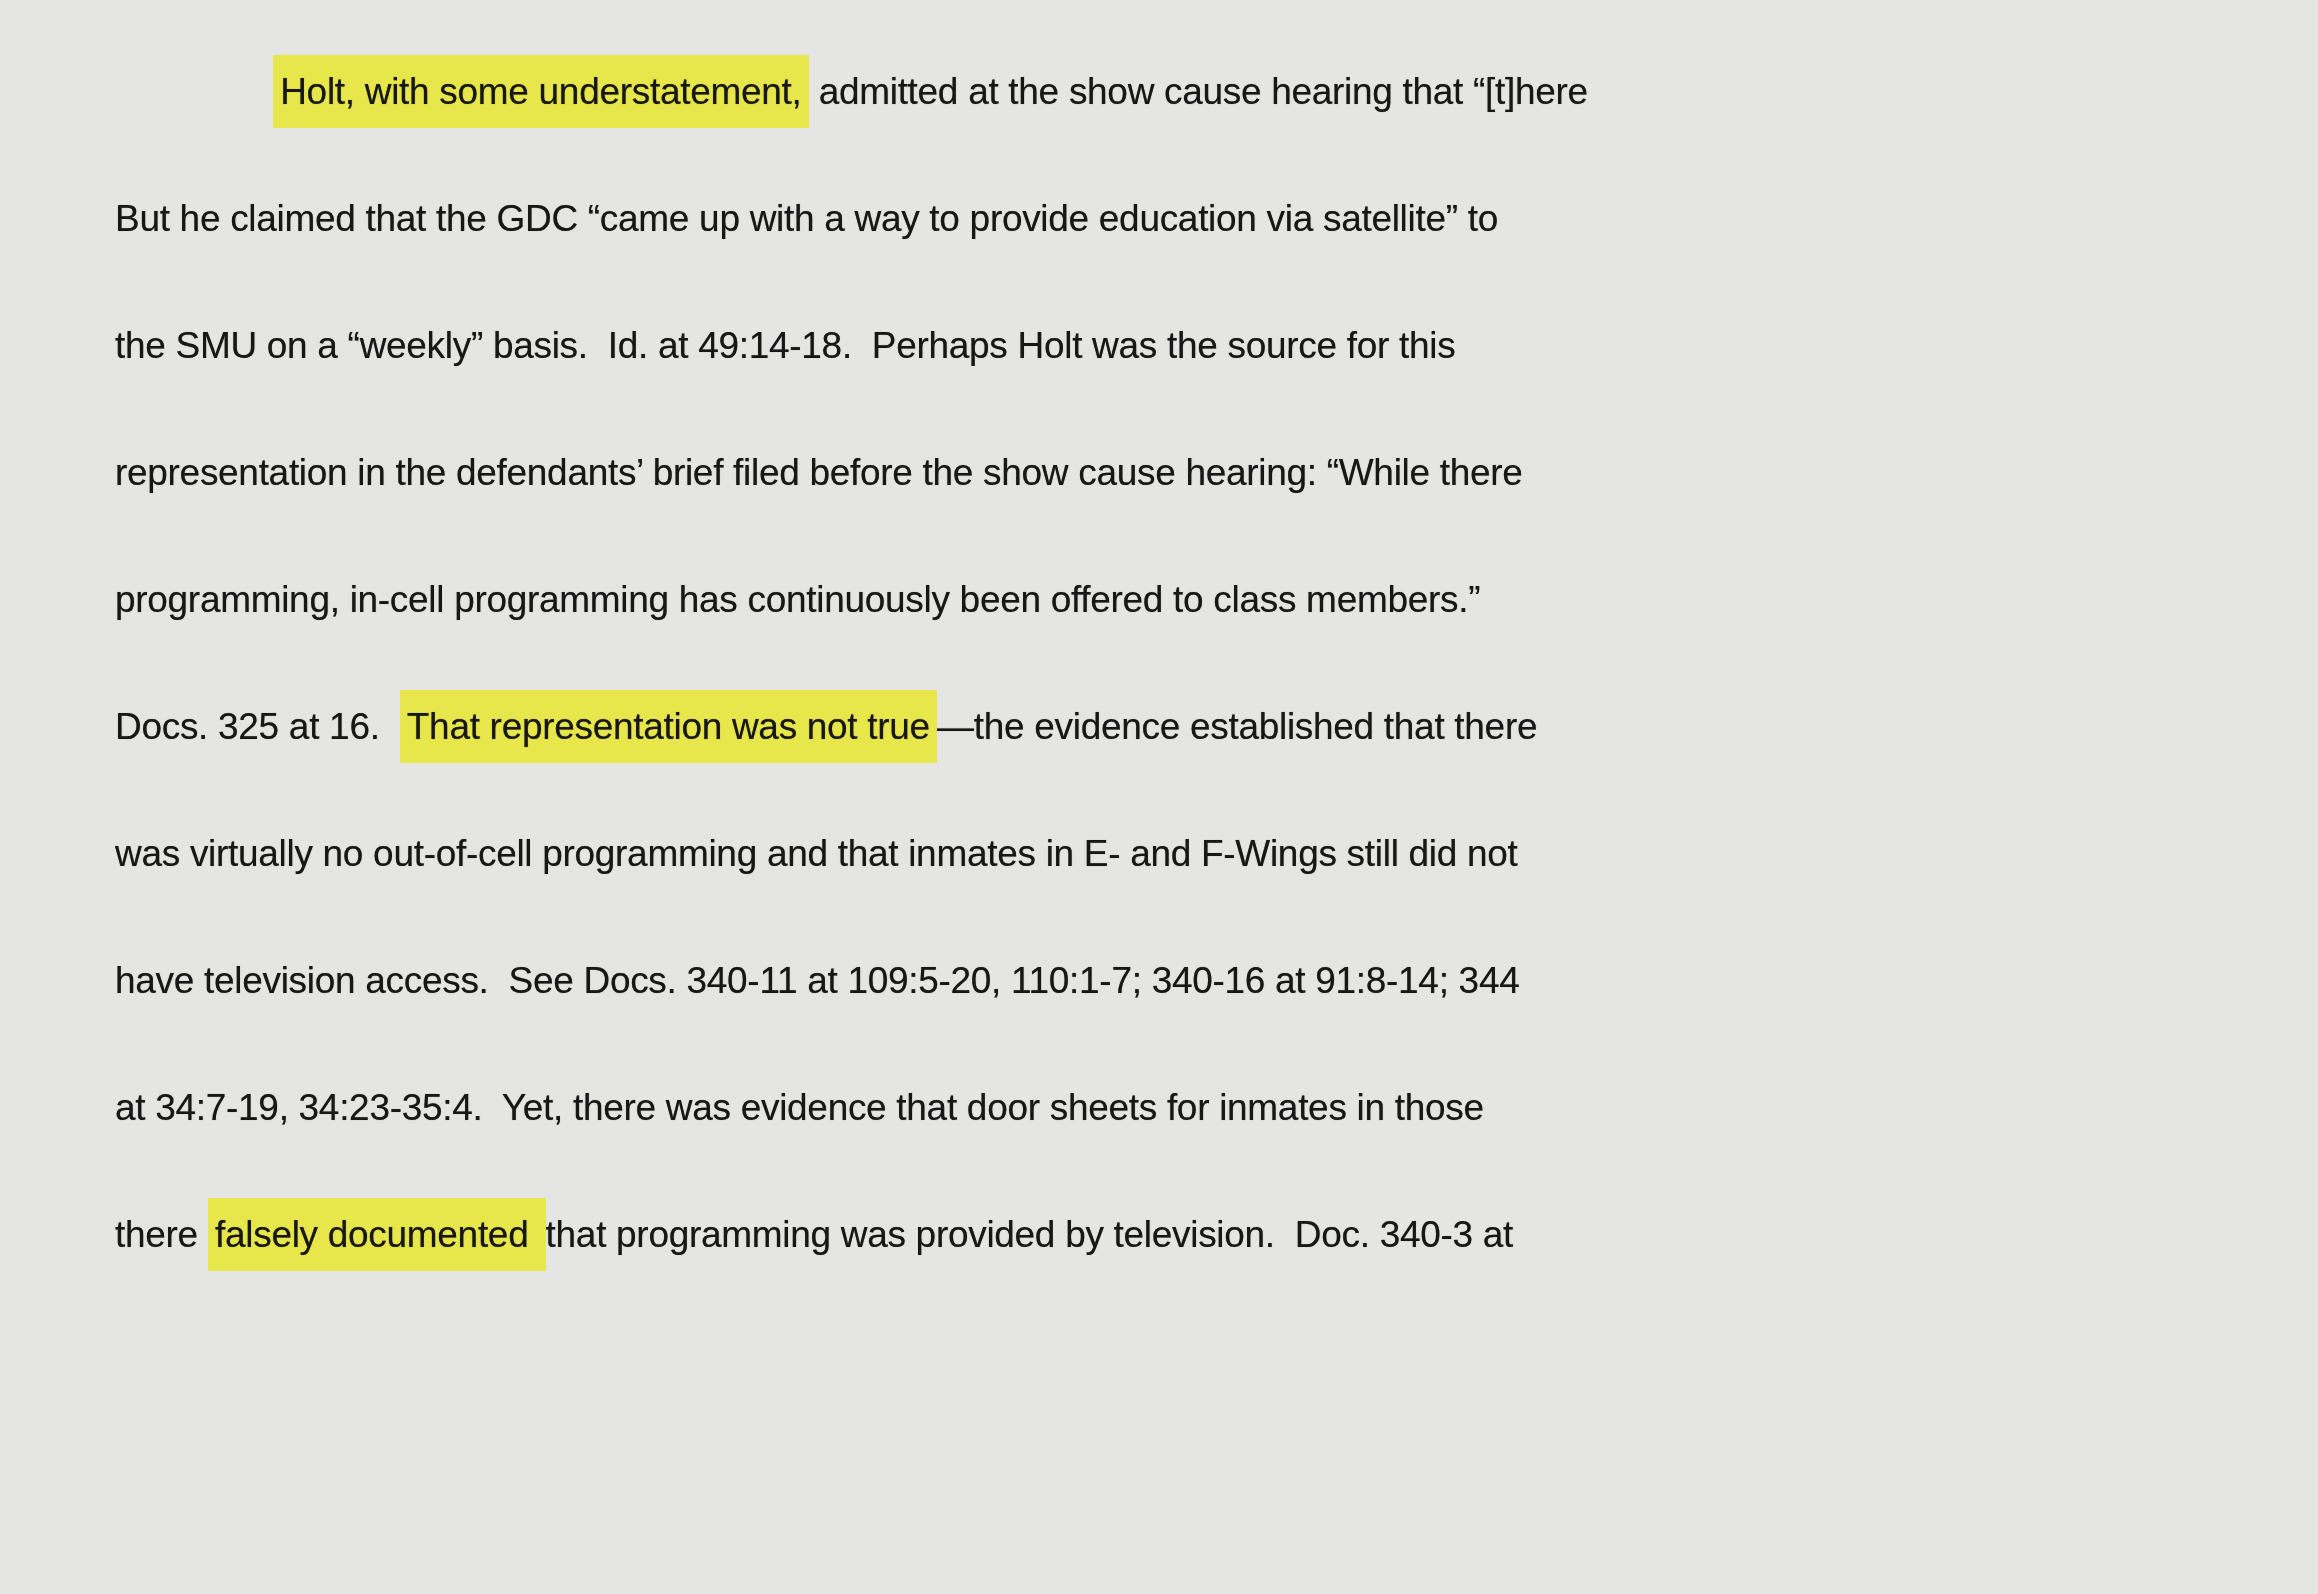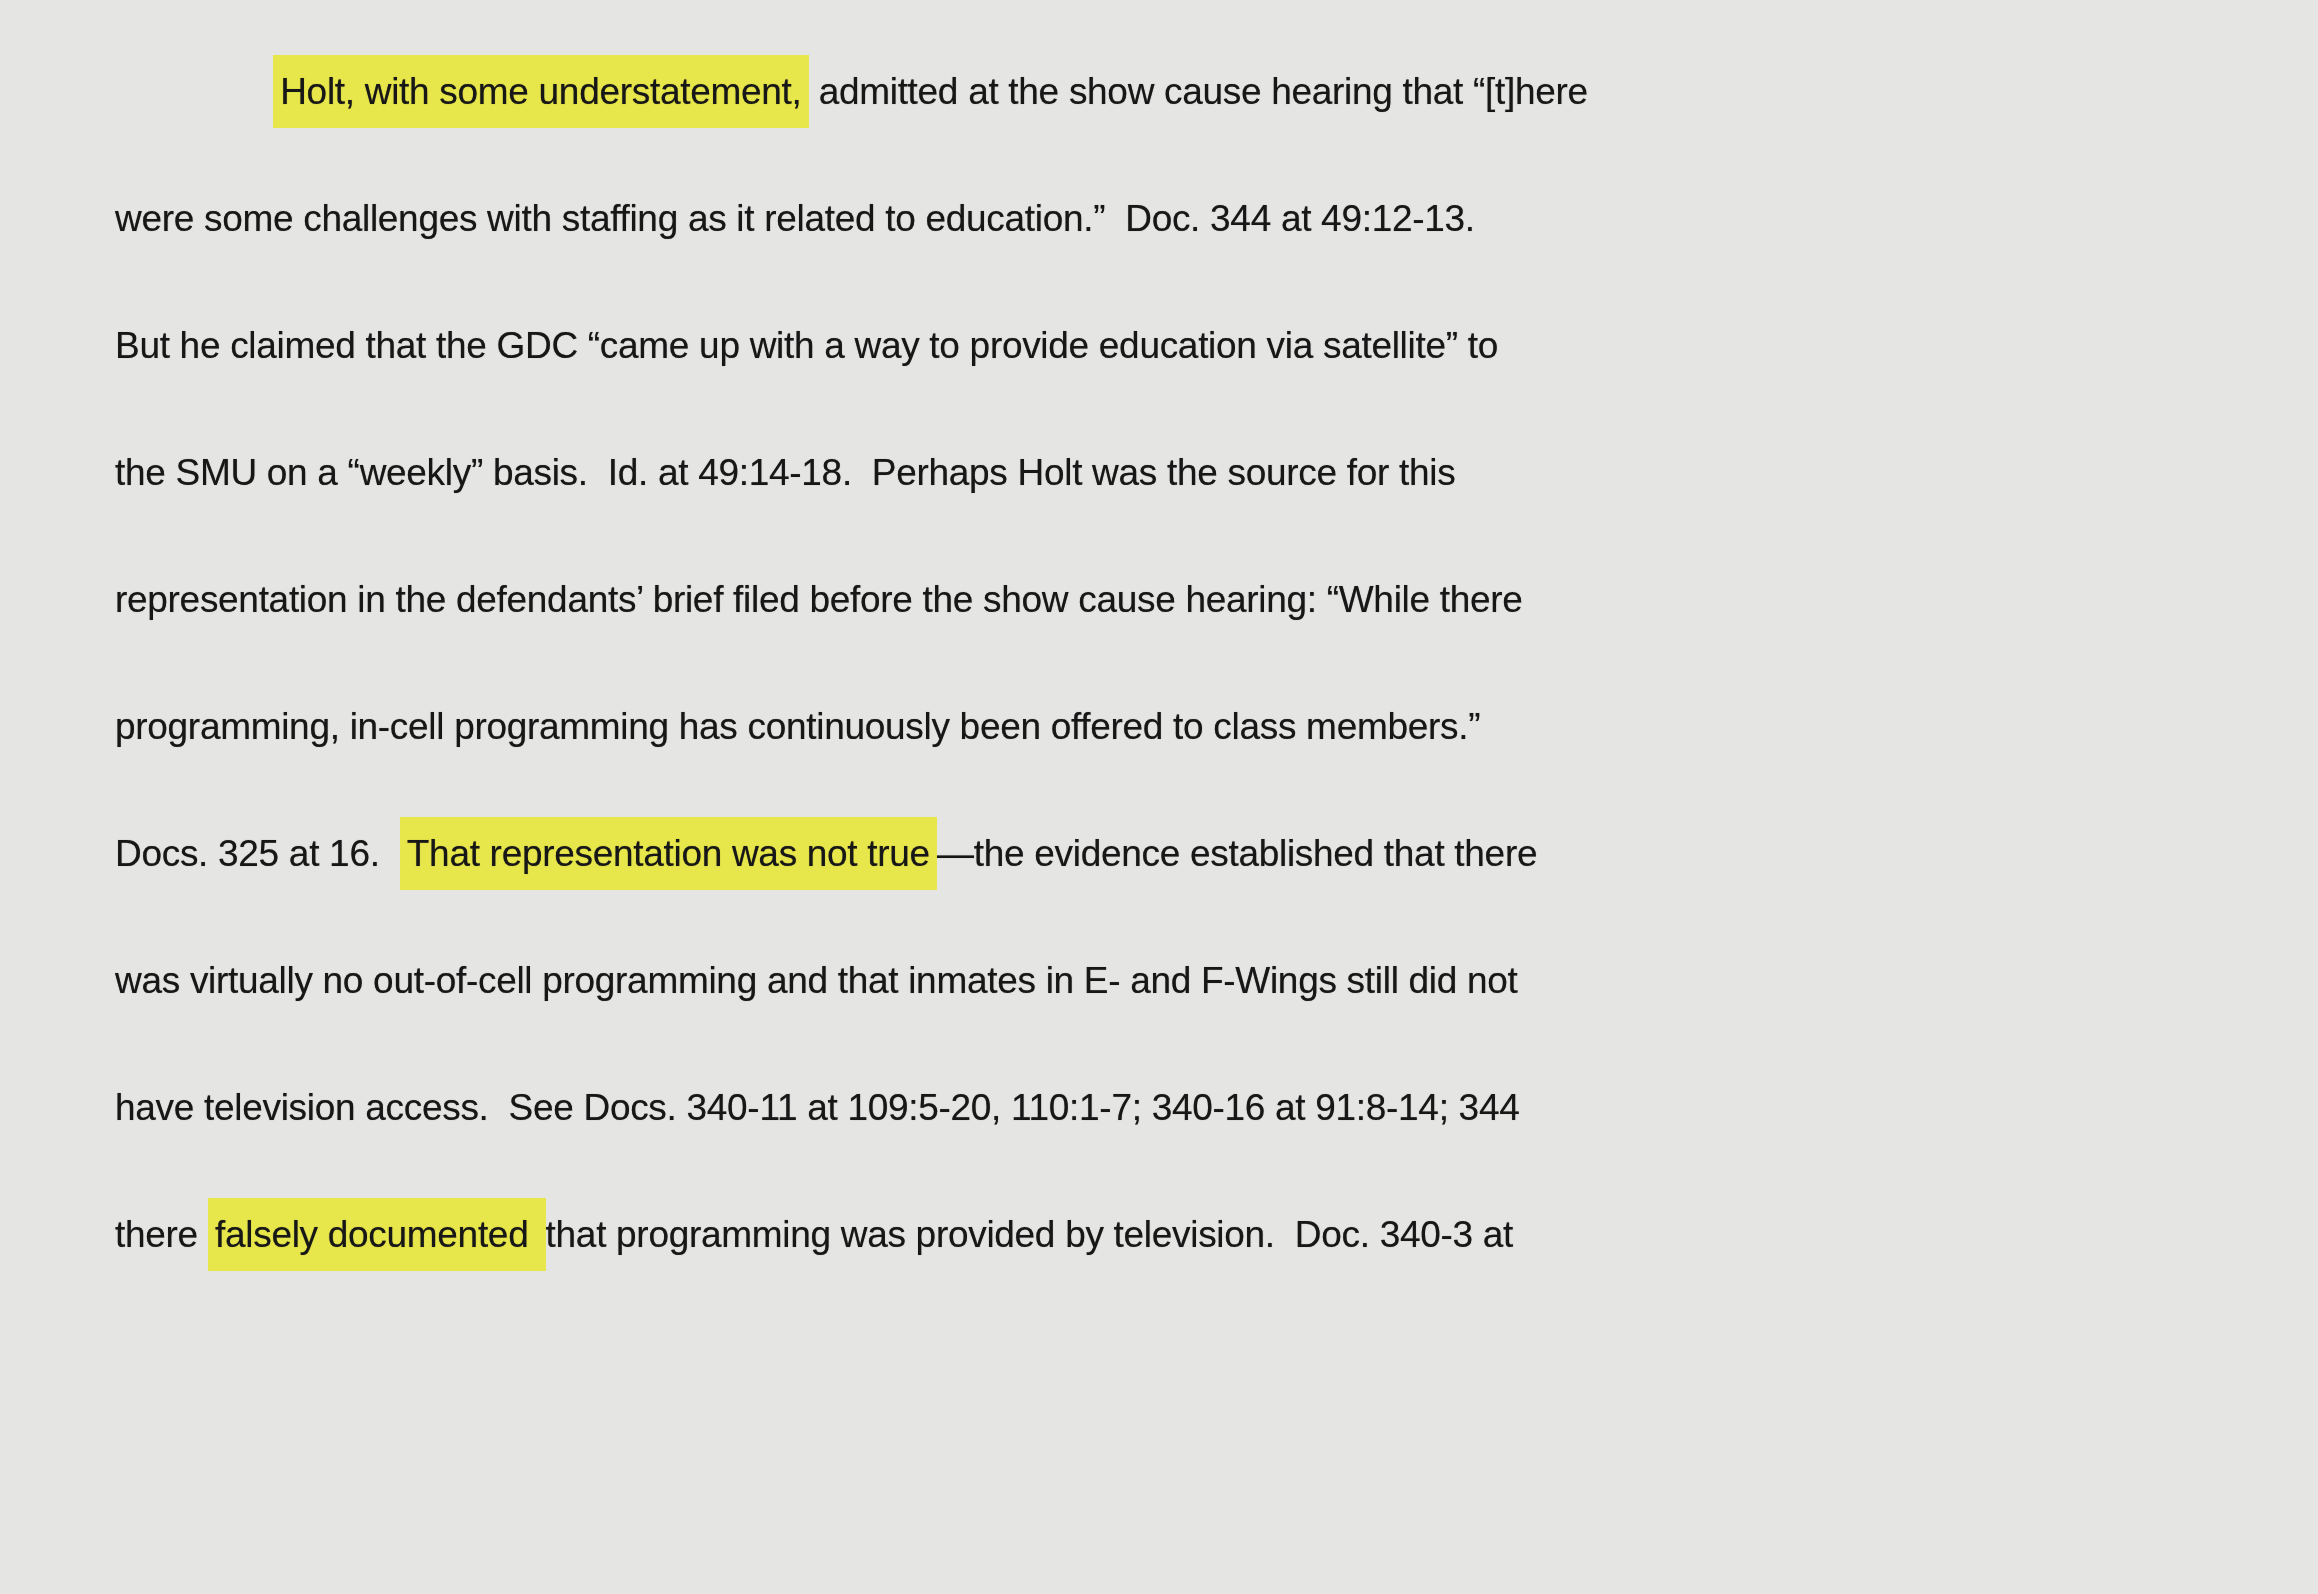--- a/index.html
+++ b/index.html
@@ -41,34 +41,34 @@
   .it {
   }
 </style>
 </head>
 <body>
 
 <div class="doc">
 
   <div class="line indent"><span class="hl">Holt, with some understatement,</span><span> admitted at the show cause hearing that “[t]here</span></div>
 
-  <div class="line"><span>were some challenges with staffing as it related to education.”  Doc. 344 at 49:12-13.</span></div>
 
   <div class="line"><span>But he claimed that the GDC “came up with a way to provide education via satellite” to</span></div>
 
   <div class="line"><span>the SMU on a “weekly” basis.  </span><span class="it">Id.</span><span> at 49:14-18.  Perhaps Holt was the source for this</span></div>
 
   <div class="line"><span>representation in the defendants’ brief filed before the show cause hearing: “While there</span></div>
 
 
   <div class="line"><span>programming, in-cell programming has continuously been offered to class members.”</span></div>
 
   <div class="line"><span>Docs. 325 at 16.  </span><span class="hl">That representation was not true</span><span>—the evidence established that there</span></div>
 
   <div class="line"><span>was virtually no out-of-cell programming and that inmates in E- and F-Wings still did not</span></div>
 
   <div class="line"><span>have television access.  </span><span class="it">See</span><span> Docs. 340-11 at 109:5-20, 110:1-7; 340-16 at 91:8-14; 344</span></div>
 
+  <div class="line"><span>at 34:7-19, 34:23-35:4.  Yet, there was evidence that door sheets for inmates in those</span></div>
 
   <div class="line"><span>there </span><span class="hl">falsely documented </span><span>that programming was provided by television.  Doc. 340-3 at</span></div>
 
 </div>
 
 
 </body></html>

